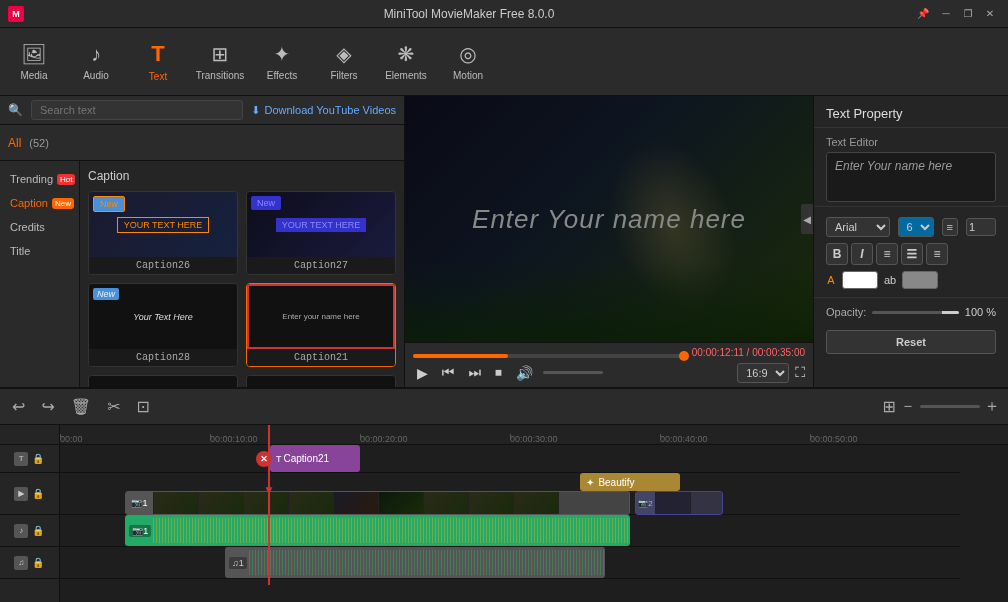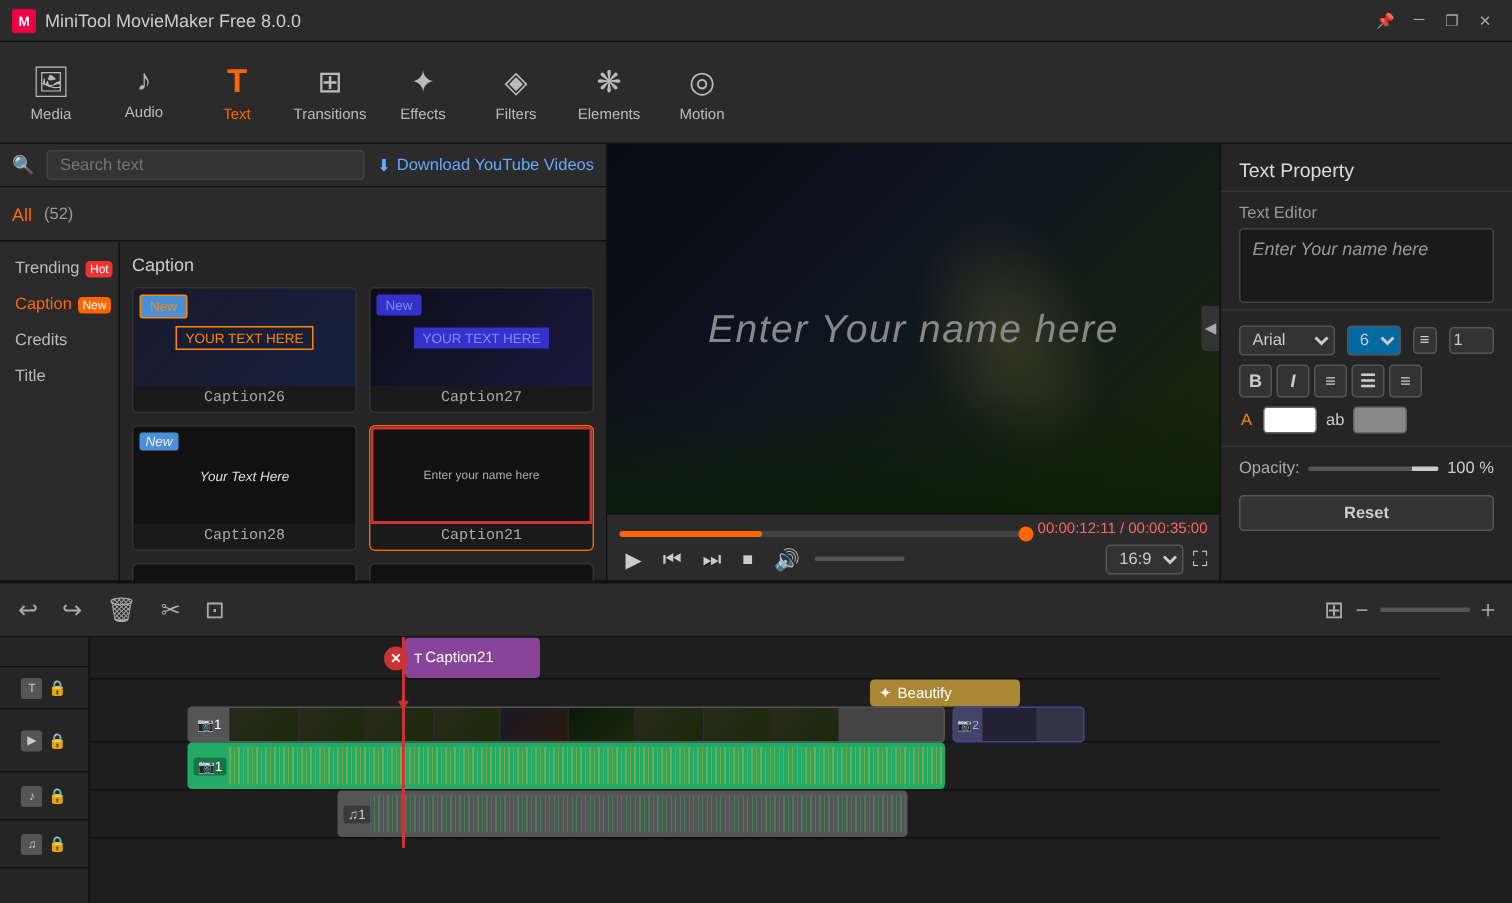--- a/index.html
+++ b/index.html
@@ -1,21 +1,21 @@
 <!DOCTYPE html>
 <html><head>
   <meta charset="utf-8">
   <style>
     * { box-sizing: border-box; margin: 0; padding: 0; }
     body { width: 1008px; height: 602px; overflow: hidden; background: #1a1a1a; font-family: 'Segoe UI', Arial, sans-serif; font-size: 12px; color: #ccc; display: flex; flex-direction: column; }
 
     
     #titlebar { height: 28px; background: #2b2b2b; display: flex; align-items: center; padding: 0 8px; gap: 6px; border-bottom: 1px solid #111; flex-shrink: 0; }
     #titlebar .app-icon { width: 16px; height: 16px; background: #e04; border-radius: 2px; display: flex; align-items: center; justify-content: center; font-size: 9px; color: #fff; font-weight: bold; flex-shrink: 0; }
-    #titlebar .title { font-size: 12px; color: #ccc; flex: 1; }
+    #titlebar .title { font-size: 12px; color: #ccc; flex: 1; text-align: center; }
     #titlebar .win-controls { display: flex; gap: 2px; }
     #titlebar .win-btn { width: 20px; height: 16px; display: flex; align-items: center; justify-content: center; font-size: 10px; cursor: pointer; border-radius: 2px; color: #aaa; }
 
     
     #toolbar { height: 68px; background: #2b2b2b; display: flex; align-items: center; padding: 0 4px; border-bottom: 1px solid #111; flex-shrink: 0; gap: 2px; }
     .tb-item { display: flex; flex-direction: column; align-items: center; justify-content: center; width: 60px; height: 60px; cursor: pointer; border-radius: 4px; gap: 4px; color: #bbb; font-size: 11px; }
     .tb-item.active { color: #f60; }
     .tb-item .tb-icon { font-size: 20px; }
     .tb-item .tb-label { font-size: 10px; }
 
@@ -403,20 +403,28 @@
         <span class="lock-icon">🔒</span>
       </div>
       <div class="track-label" style="height:32px;">
         <div class="track-icon">♫</div>
         <span class="lock-icon">🔒</span>
       </div>
     </div>
 
     <div id="timeline-tracks">
 
+      <div class="ruler">
+        <span class="ruler-mark" style="left:0px;">00:00</span>
+        <span class="ruler-mark" style="left:150px;">00:00:10:00</span>
+        <span class="ruler-mark" style="left:300px;">00:00:20:00</span>
+        <span class="ruler-mark" style="left:450px;">00:00:30:00</span>
+        <span class="ruler-mark" style="left:600px;">00:00:40:00</span>
+        <span class="ruler-mark" style="left:750px;">00:00:50:00</span>
+      </div>
 
       <div style="position:relative; width:900px;">
         <div class="drag-cursor">
           <div class="drag-cursor" style="position:absolute;top:0;left:0;width:2px;height:180px;background:#c33;"></div>
         </div>
 
         <div style="position:absolute;top:-8px;left:208px;width:2px;height:52px;background:#c33;z-index:10;">
           <div style="position:absolute;bottom:-8px;left:-5px;color:#c33;font-size:12px;">▼</div>
         </div>
 

